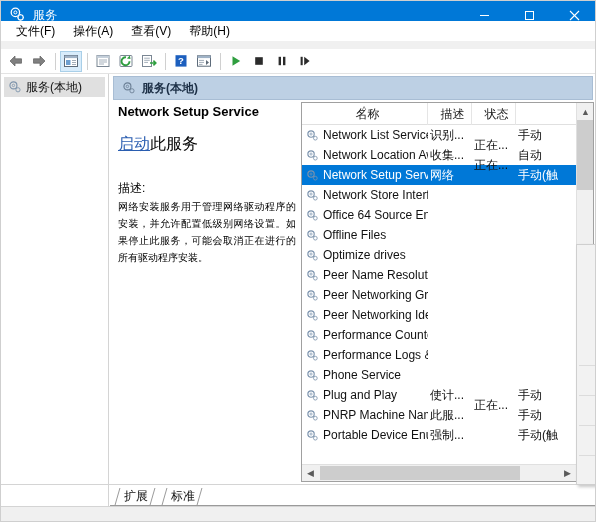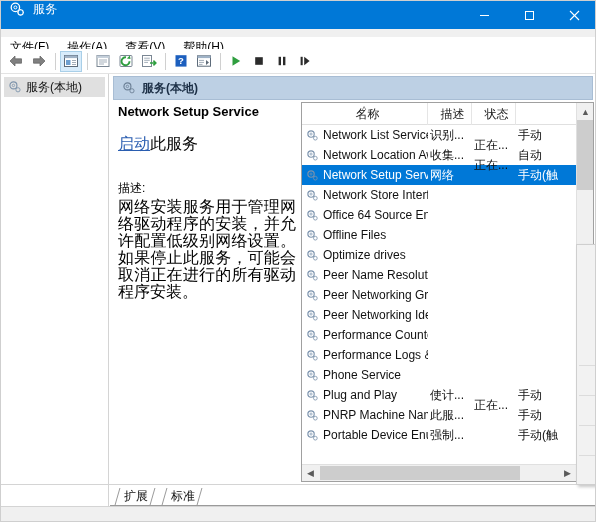--- a/index.html
+++ b/index.html
@@ -24,20 +24,21 @@
   }
 
   
   .titlebar {
     position: absolute;
     top: 0; left: 0;
     width: 596px;
     height: 28px;
     background: #0078d7;
     display: flex;
+    align-items: center;
   }
   .title-icon {
     width: 18px; height: 18px;
     margin-left: 8px;
     position: relative;
     flex: 0 0 auto;
   }
   .title-icon svg { display: block; }
   .title-text {
     color: #ffffff;
@@ -56,26 +57,27 @@
     display: flex;
     align-items: center;
     justify-content: center;
     color: #ffffff;
   }
   .win-btn svg { display: block; }
 
   
   .menubar {
     position: absolute;
-    top: 36px; left: 0;
+    top: 20px; left: 0;
     width: 596px;
     height: 20px;
     background: #ffffff;
     display: flex;
     align-items: center;
+    padding-left: 6px;
     box-sizing: border-box;
   }
   .menu-item {
     font-size: 12px;
     color: #000000;
     padding: 2px 9px;
     white-space: nowrap;
     line-height: 14px;
   }
 
@@ -196,21 +198,21 @@
     color: #2a5db0;
     text-decoration: underline;
     cursor: pointer;
   }
   .svc-desc-label {
     font-size: 12px;
     line-height: 17px;
     margin-bottom: 1px;
   }
   .svc-desc-body {
-    font-size: 16px;
+    font-size: 10px;
     line-height: 17px;
     color: #000;
     text-align: justify;
   }
 
   
   .list-wrap {
     position: absolute;
     top: 28px; left: 191px;
     width: 293px;

